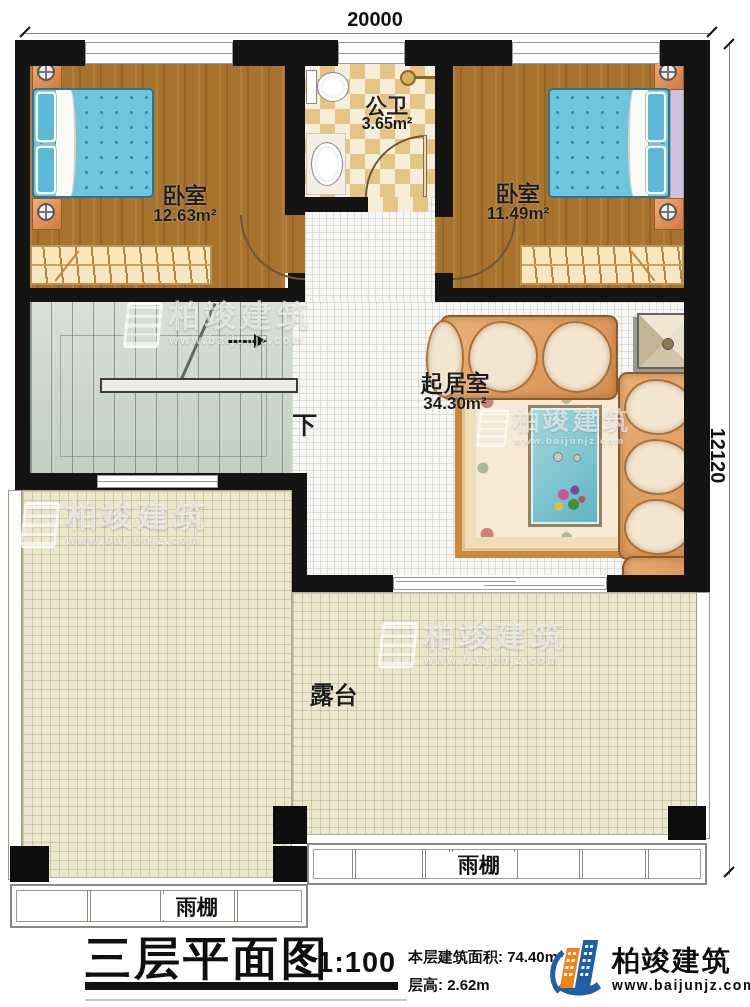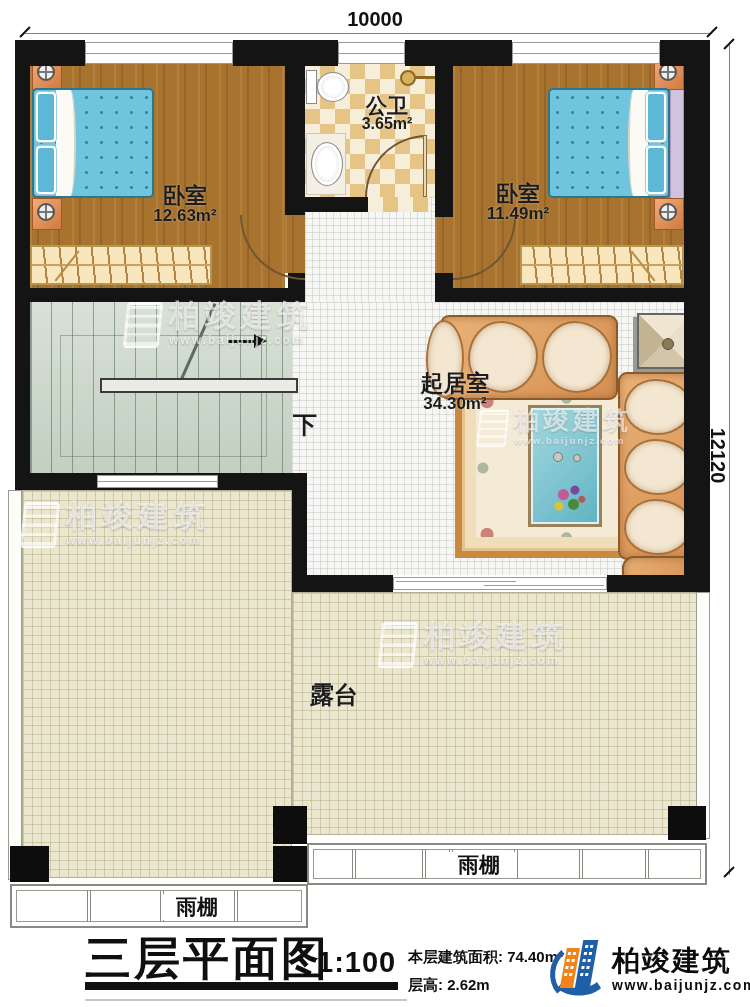--- a/index.html
+++ b/index.html
@@ -280,21 +280,21 @@
     <div class="wm-g"></div>
     <div>
       <div class="wm-t1">柏竣建筑</div>
       <div class="wm-t2">www.baijunjz.com</div>
     </div>
   </div>
 
   <div class="abs dimline-h" style="left:25px;top:33px;width:687px;height:0;"></div>
   <div class="abs tick" style="left:18px;top:31px;"></div>
   <div class="abs tick" style="left:705px;top:31px;"></div>
-  <div class="abs dimtext" style="left:330px;top:8px;width:90px;">10000</div>
+  <div class="abs dimtext" style="left:330px;top:8px;width:90px;">20000</div>
   <div class="abs dimline-v" style="left:729px;top:45px;width:0;height:830px;"></div>
   <div class="abs tick" style="left:722px;top:43px;"></div>
   <div class="abs tick" style="left:722px;top:871px;"></div>
   <div class="abs dimtext" style="left:682px;top:444px;width:70px;transform:rotate(90deg);">12120</div>
 
   <div class="abs title-main" style="left:85px;top:928px;">三层平面图</div>
   <div class="abs" style="left:85px;top:982px;width:313px;height:8px;background:#111;"></div>
   <div class="abs" style="left:85px;top:999px;width:322px;height:2px;background:#c8c8c8;"></div>
   <div class="abs title-scale" style="left:317px;top:946px;">1:100</div>
   <div class="abs tb-small" style="left:408px;top:948px;">本层建筑面积: 74.40m²</div>

